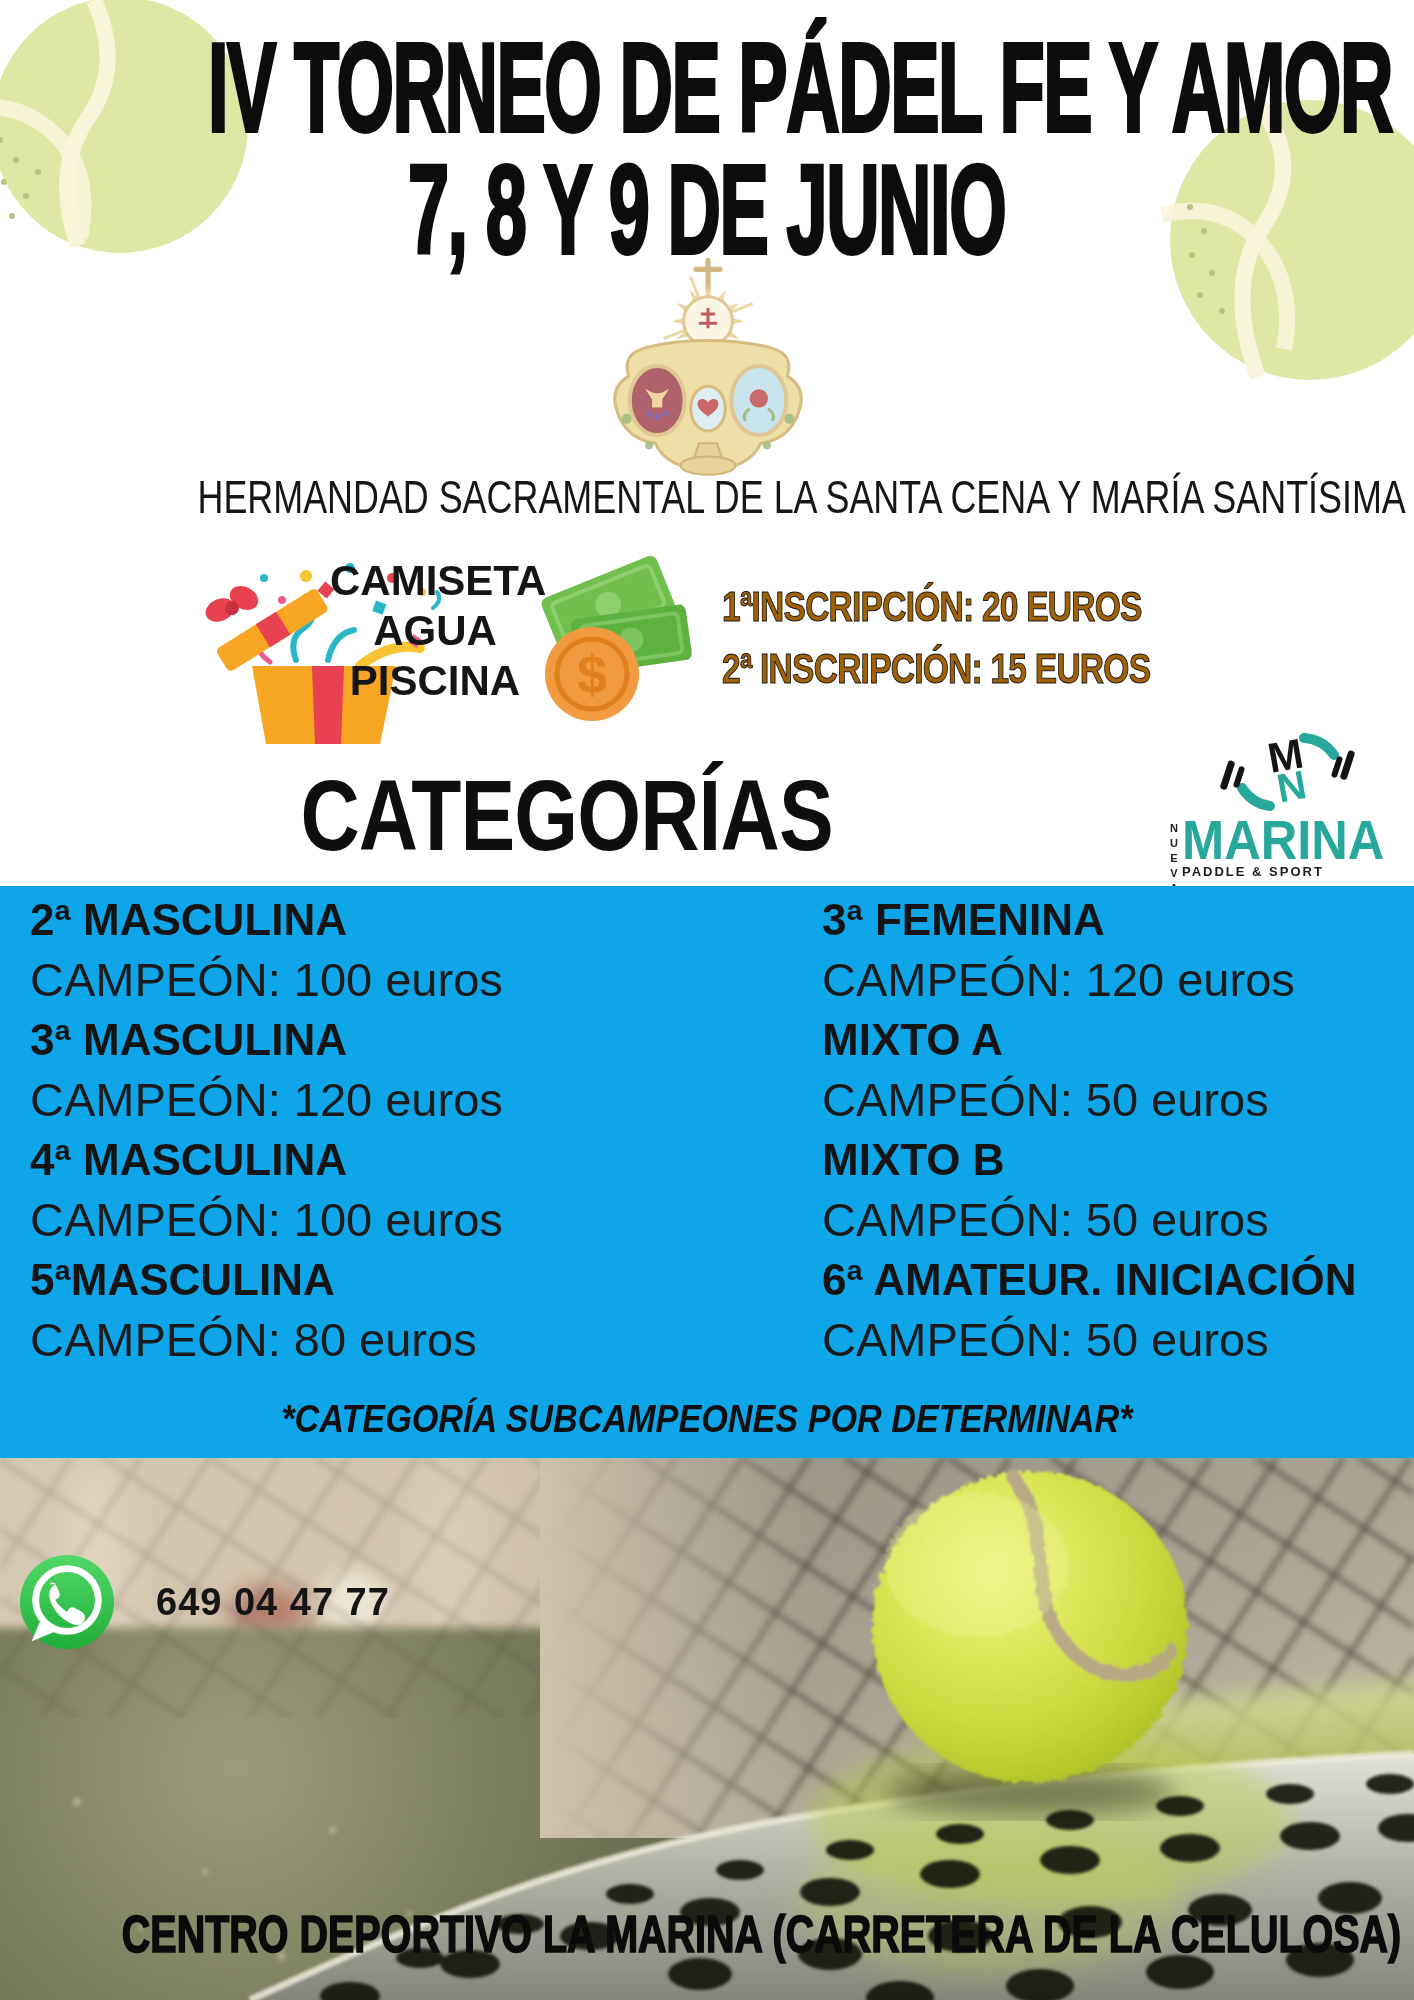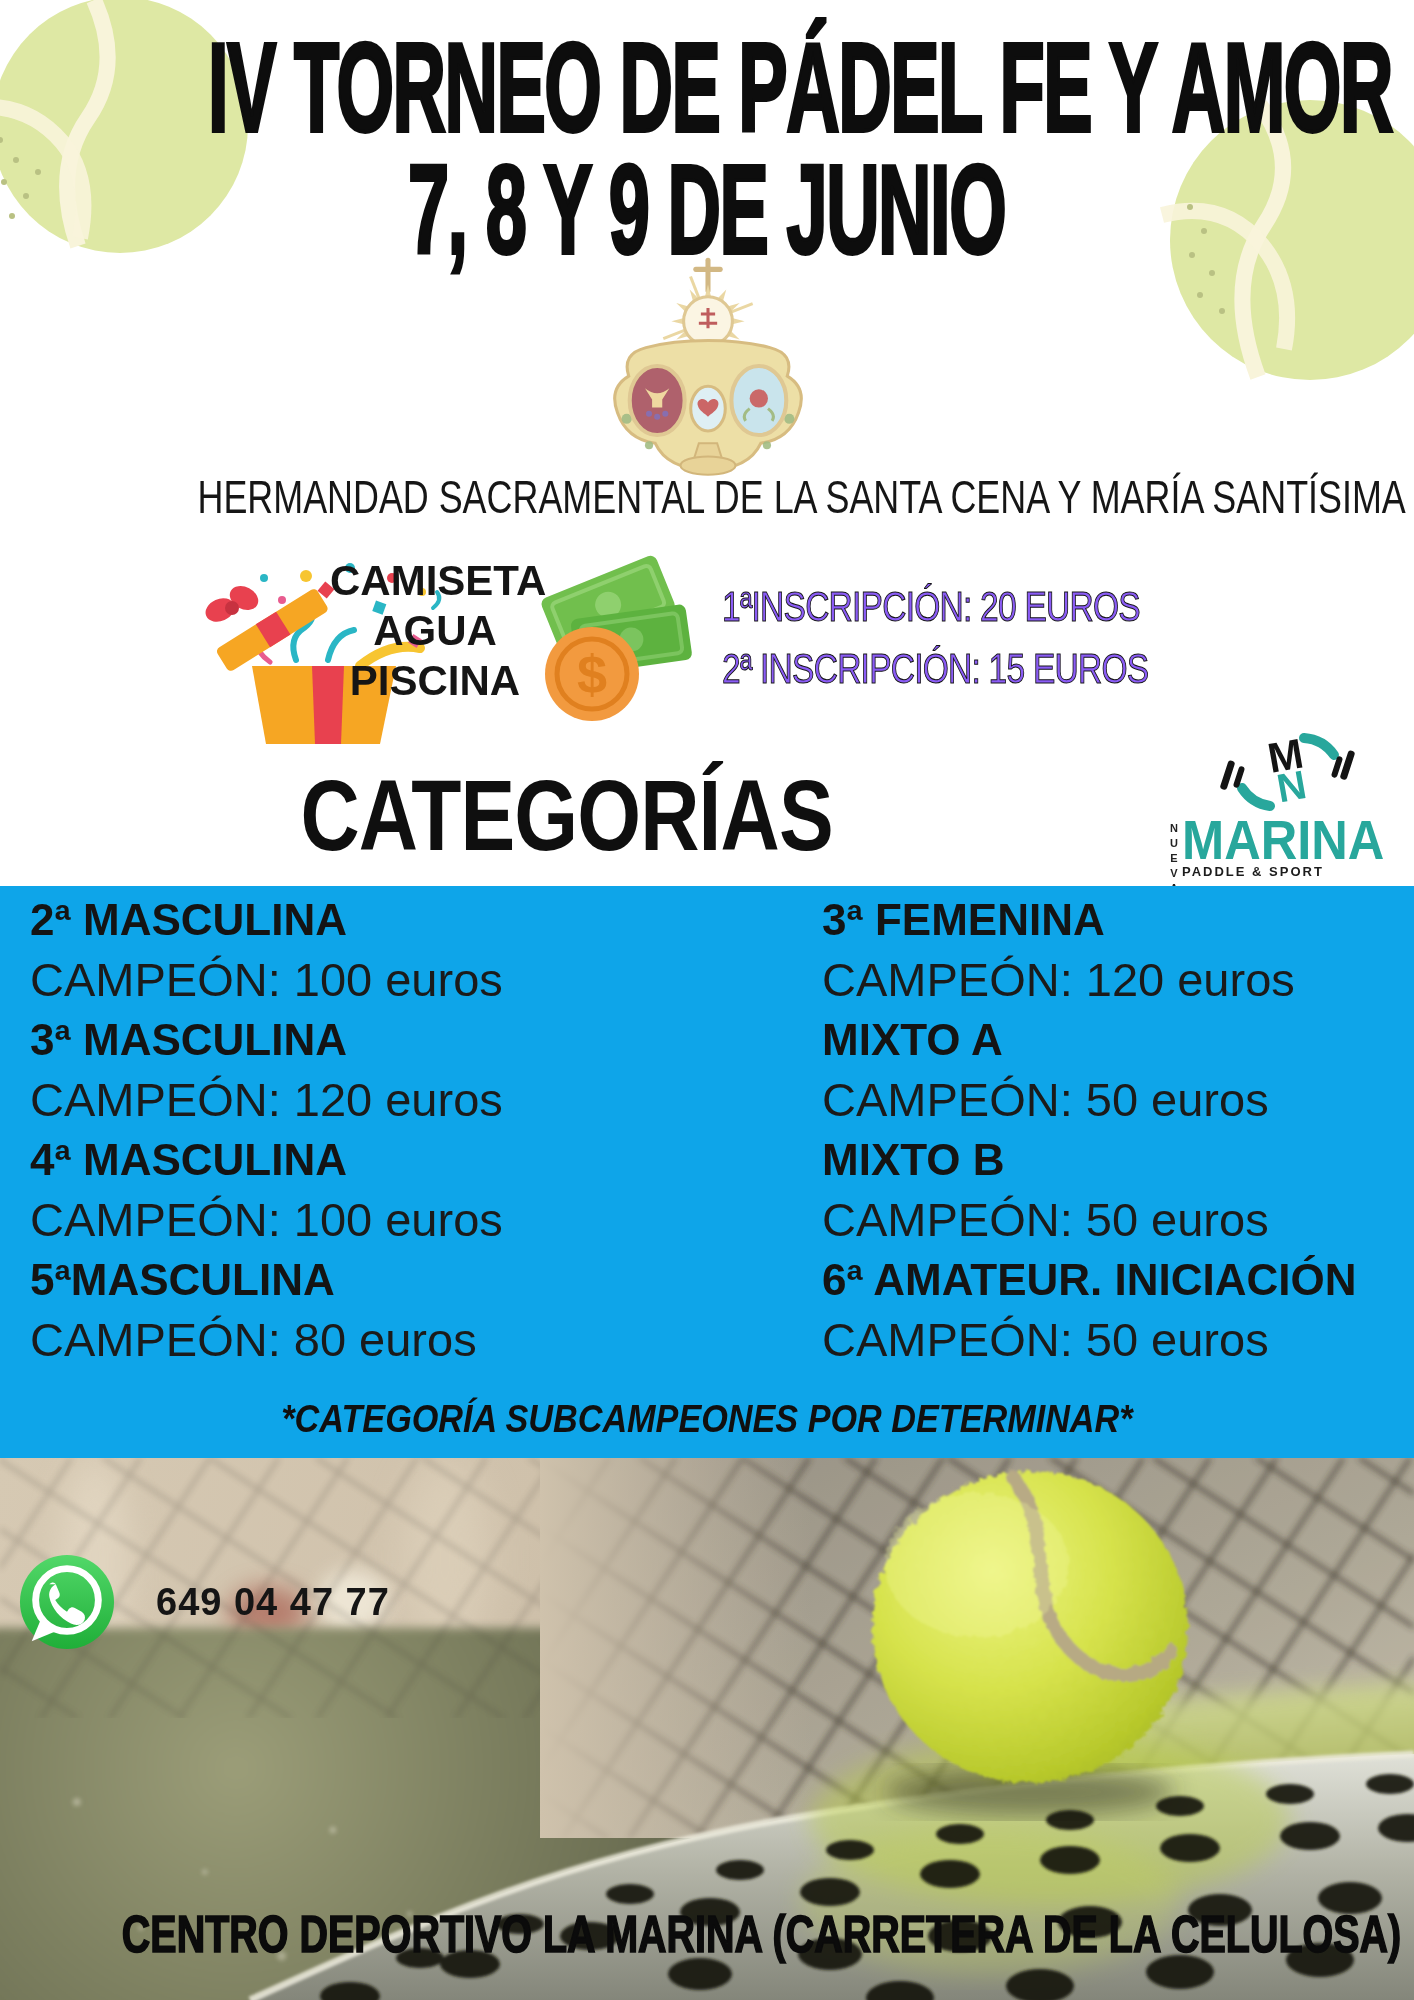--- a/index.html
+++ b/index.html
@@ -20,21 +20,21 @@
   
   #organizer{top:470px;font-size:46px;font-weight:400;color:#161616;}
   #organizer .cond{transform:scaleX(0.78);letter-spacing:0px;}
 
   
   #perks{left:330px;top:556px;width:210px;text-align:center;}
   .perk{font-size:42px;font-weight:bold;line-height:50px;color:#151515;}
 
   
   #inscription{left:722px;top:576px;width:560px;}
-  .inscr-line{font-size:42px;font-weight:normal;line-height:62px;color:#8b5cf6;}
+  .inscr-line{font-size:42px;font-weight:bold;line-height:62px;color:#a16207;}
   .inscr-line .cond{transform:scaleX(0.80);transform-origin:left center;letter-spacing:-1px;-webkit-text-stroke:1px #141414;}
 
   
   #cat-title{top:758px;font-size:100px;font-weight:bold;color:#0f0f0f;left:0;right:280px;text-align:center;}
   #cat-title .cond{transform:scaleX(0.82);letter-spacing:-1px;}
 
   
   #sponsor{left:1140px;top:726px;width:270px;}
   #sponsor-rows{display:flex;align-items:flex-start;margin-top:-4px;}
   #sponsor-nueva{writing-mode:vertical-lr;text-orientation:upright;font-size:11px;font-weight:bold;letter-spacing:3px;color:#222;margin:8px 2px 0 28px;height:56px;}

